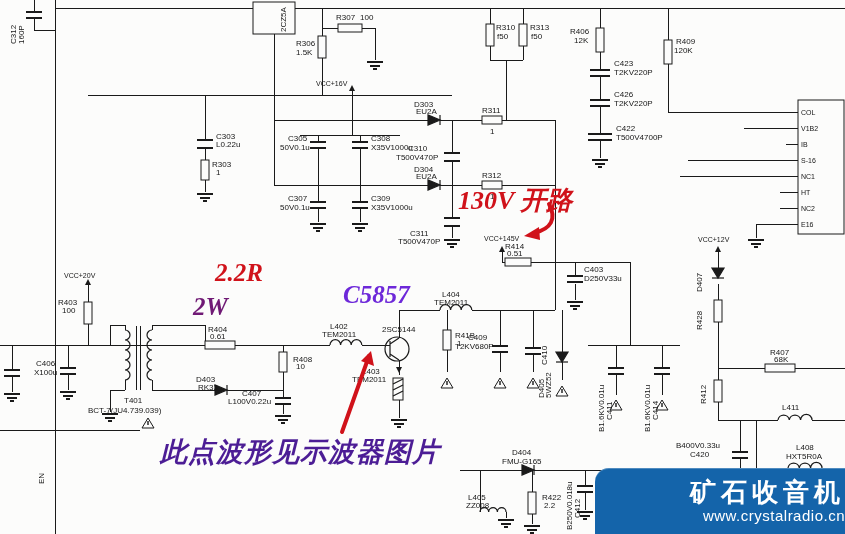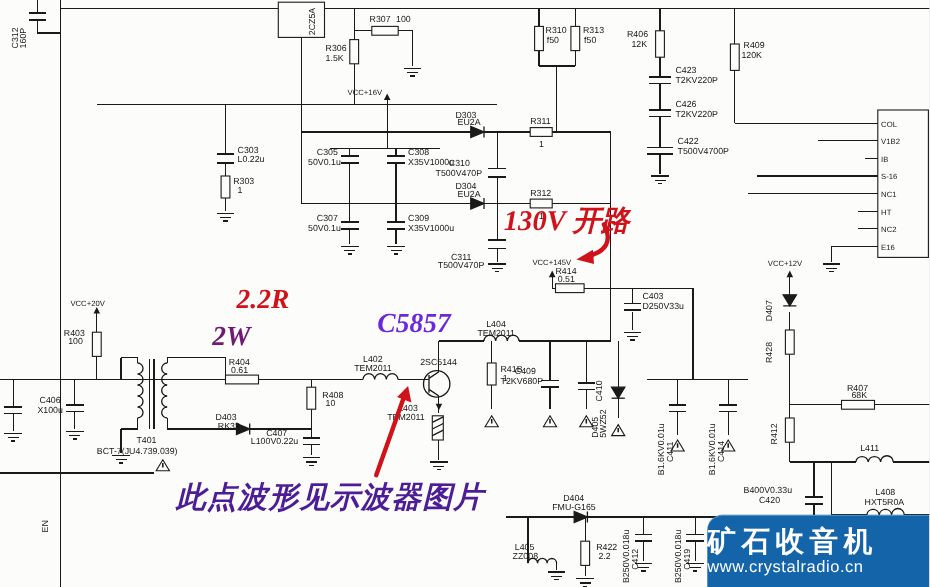--- a/index.html
+++ b/index.html
@@ -14,22 +14,22 @@
     pointer-events:none;
   }
   #ann-130v{left:458px;top:183px;font-size:26px;}
   #ann-22r {left:196px;top:259px;font-size:25px;}
   #ann-2w  {left:193px;top:293px;font-size:25px;}
   #ann-c5857{left:343px;top:281px;font-size:25px;}
   #ann-wave{left:160px;top:434px;font-size:27px;font-weight:700;letter-spacing:1px;}
   .watermark{
     position:absolute;right:0;bottom:0;width:202px;height:66px;
     border-radius:14px 0 0 0;color:#fff;background:#1464aa;
-    display:flex;flex-direction:column;align-items:flex-start;justify-content:center;
-    gap:1px;box-shadow:inset 0 1px 0 rgba(255,255,255,.25);
+    display:flex;flex-direction:column;align-items:flex-end;justify-content:center;
+    gap:1px;box-shadow:inset 0 1px 0 rgba(255,255,255,.25);padding-left:48px;
   }
   .wm-title{font-size:26px;font-weight:bold;letter-spacing:5px;line-height:1.1;}
   .wm-url{font-size:15px;letter-spacing:.5px;}
 </style>
 </head>
 <body>
 
 <div class="stage">
 
   <svg width="845" height="534" viewBox="0 0 845 534">

